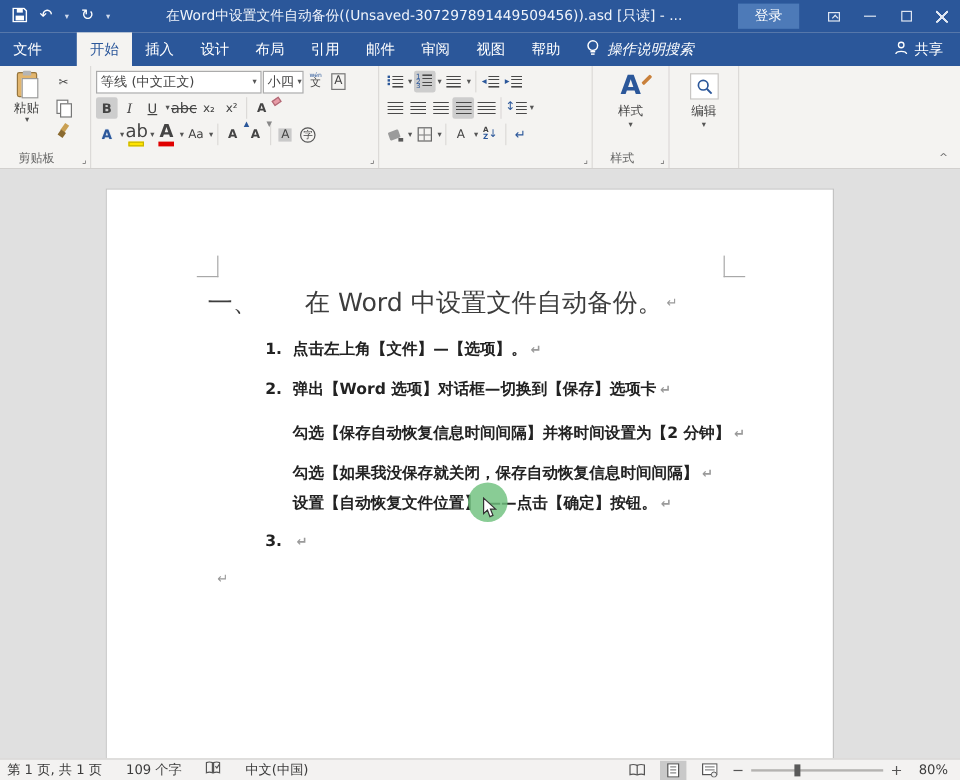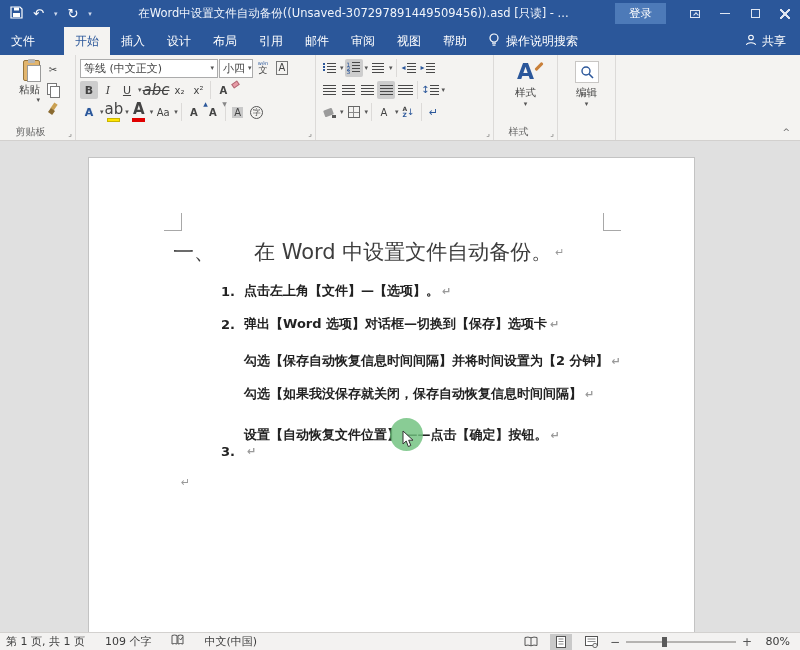--- a/index.html
+++ b/index.html
@@ -26,21 +26,21 @@
                linear-gradient(-45deg,transparent 44%,#dfe6f2 44% 56%,transparent 56%); }
   .ic-ribopt { width:10px; height:8px; border:1px solid #dfe6f2; position:relative; }
   .ic-ribopt::after { content:""; position:absolute; left:3px; top:2px; width:3px; height:3px;
     border-left:1px solid #dfe6f2; border-top:1px solid #dfe6f2; transform:rotate(45deg); }
 
   
   .tabrow { position:absolute; left:0; top:27px; width:800px; height:28px;
     background:#2b579a; display:flex; align-items:stretch; color:#fff; font-size:12px; }
   .tab { display:flex; align-items:center; padding:0 11px; cursor:default; white-space:nowrap; }
   .tab.active { background:#f4f3f1; color:#2b579a; }
-  .tellme { display:flex; align-items:center; gap:6px; margin-left:10px; }
+  .tellme { display:flex; align-items:center; gap:6px; margin-left:10px;font-style:italic; }
   .spacer { flex:1; }
   .share { display:flex; align-items:center; gap:5px; padding-right:14px; }
 
   
   .ribbon { position:absolute; left:0; top:55px; width:800px; height:86px;
     background:#f4f3f1; border-bottom:1px solid #d2d0ce; display:flex; color:#444; }
   .group { position:relative; border-right:1px solid #dcdad8; padding:3px 4px 14px 4px; }
   .group-label { position:absolute; bottom:1px; left:0; right:14px; text-align:center;
     font-size:10px; color:#666; white-space:nowrap; }
   .launcher { position:absolute; right:3px; bottom:2px; font-size:8px; color:#666; line-height:1; }
@@ -48,21 +48,21 @@
   .rrow { display:flex; align-items:center; gap:1px; height:20px; }
   .btn { display:inline-flex; align-items:center; justify-content:center; min-width:18px;
     height:18px; border-radius:2px; font-size:11px; color:#444; cursor:default; }
   .btn.pressed { background:#cdcdcd; }
   .caret { font-size:7px; color:#555; margin-left:1px; line-height:1; }
   .vsep { width:1px; height:18px; background:#dcdad8; margin:0 2px; }
 
   
   .clipgrp { width:76px; }
   .clip-inner { display:flex; gap:4px; }
-  .paste-big { display:flex; flex-direction:column; align-items:flex-end; width:36px; padding-top:2px; }
+  .paste-big { display:flex; flex-direction:column; align-items:center; width:36px; padding-top:2px; }
   .ic-clipboard { width:17px; height:21px; background:#e2b56d; border:1px solid #96753d;
     border-radius:2px; position:relative; }
   .ic-clipboard::before { content:""; position:absolute; left:3px; top:4px; width:12px;
     height:15px; background:#fff; border:1px solid #9a9a9a; }
   .ic-clipboard::after { content:""; position:absolute; left:4px; top:-2px; width:7px;
     height:4px; background:#b5b5b5; border-radius:1px; }
   .paste-label { font-size:10.5px; margin-top:2px; }
   .clip-mini { display:flex; flex-direction:column; gap:2px; padding-top:2px; }
   .ic-copy { position:relative; width:13px; height:13px; }
   .ic-copy::before { content:""; position:absolute; left:0; top:0; width:8px; height:10px;
@@ -82,21 +82,21 @@
   .combo .caret { margin-left:auto; }
   .name-combo { width:138px; }
   .size-combo { width:34px; }
   .ic-phonetic { display:flex; flex-direction:column; align-items:center; line-height:1; }
   .ic-phonetic .tone { font-size:5px; color:#2b579a; }
   .ic-phonetic .han { font-size:9px; }
   .boxedA { border:1px solid #777; font-size:10px; padding:0 2px; line-height:12px; }
   .bold-g { font-weight:bold; }
   .ital-g { font-style:italic; font-family:"DejaVu Serif","Liberation Serif",serif; }
   .und-g { text-decoration:underline; }
-  .strike-g { text-decoration:line-through; font-size:15px;font-style:italic; }
+  .strike-g { text-decoration:line-through; font-size:12px; }
   .subsup { font-size:10px; }
   .fx-A { color:#2b579a; font-weight:bold; text-shadow:0 0 1px #9db8dd; }
   .hl-ab { display:flex; flex-direction:column; align-items:center; line-height:1; }
   .hl-ab .t { font-size:15px; }
   .hl-ab .bar { width:13px; height:4px; margin-top:1px; }
   .bar-yellow { background:#ffe400; border:1px solid #c9b400; }
   .bar-red { background:#e00000; }
   .case-g { font-size:10px; }
   .grow-g { position:relative; font-size:10px; font-weight:bold; }
   .grow-g .ar { position:absolute; top:-3px; right:-5px; font-size:6px; color:#2b579a; }
@@ -492,21 +492,21 @@
     <div class="doc-line noindent" style="top:194px;">
       <span>勾选【保存自动恢复信息时间间隔】并将时间设置为【2 分钟】</span>
       <span class="pmark">↵</span>
     </div>
 
     <div class="doc-line noindent" style="top:227px;">
       <span>勾选【如果我没保存就关闭，保存自动恢复信息时间间隔】</span>
       <span class="pmark">↵</span>
     </div>
 
-    <div class="doc-line noindent" style="top:268px;">
+    <div class="doc-line noindent" style="top:252px;">
       <span>设置【自动恢复文件位置】 ——点击【确定】按钮。</span>
       <span class="pmark">↵</span>
       <span class="gcircle" style="left:146px; top:-8px;"></span>
       <span class="gcursor" style="left:158px; top:4px;">
         <svg width="14" height="18" viewBox="0 0 14 18">
             <path d="M1 1 L1 14 L4.2 11 L6.3 16.5 L8.8 15.5 L6.7 10.2 L11 10.2 Z" fill="#fff" stroke="#333" stroke-width="1"></path>
           </svg>
       </span>
     </div>
 

